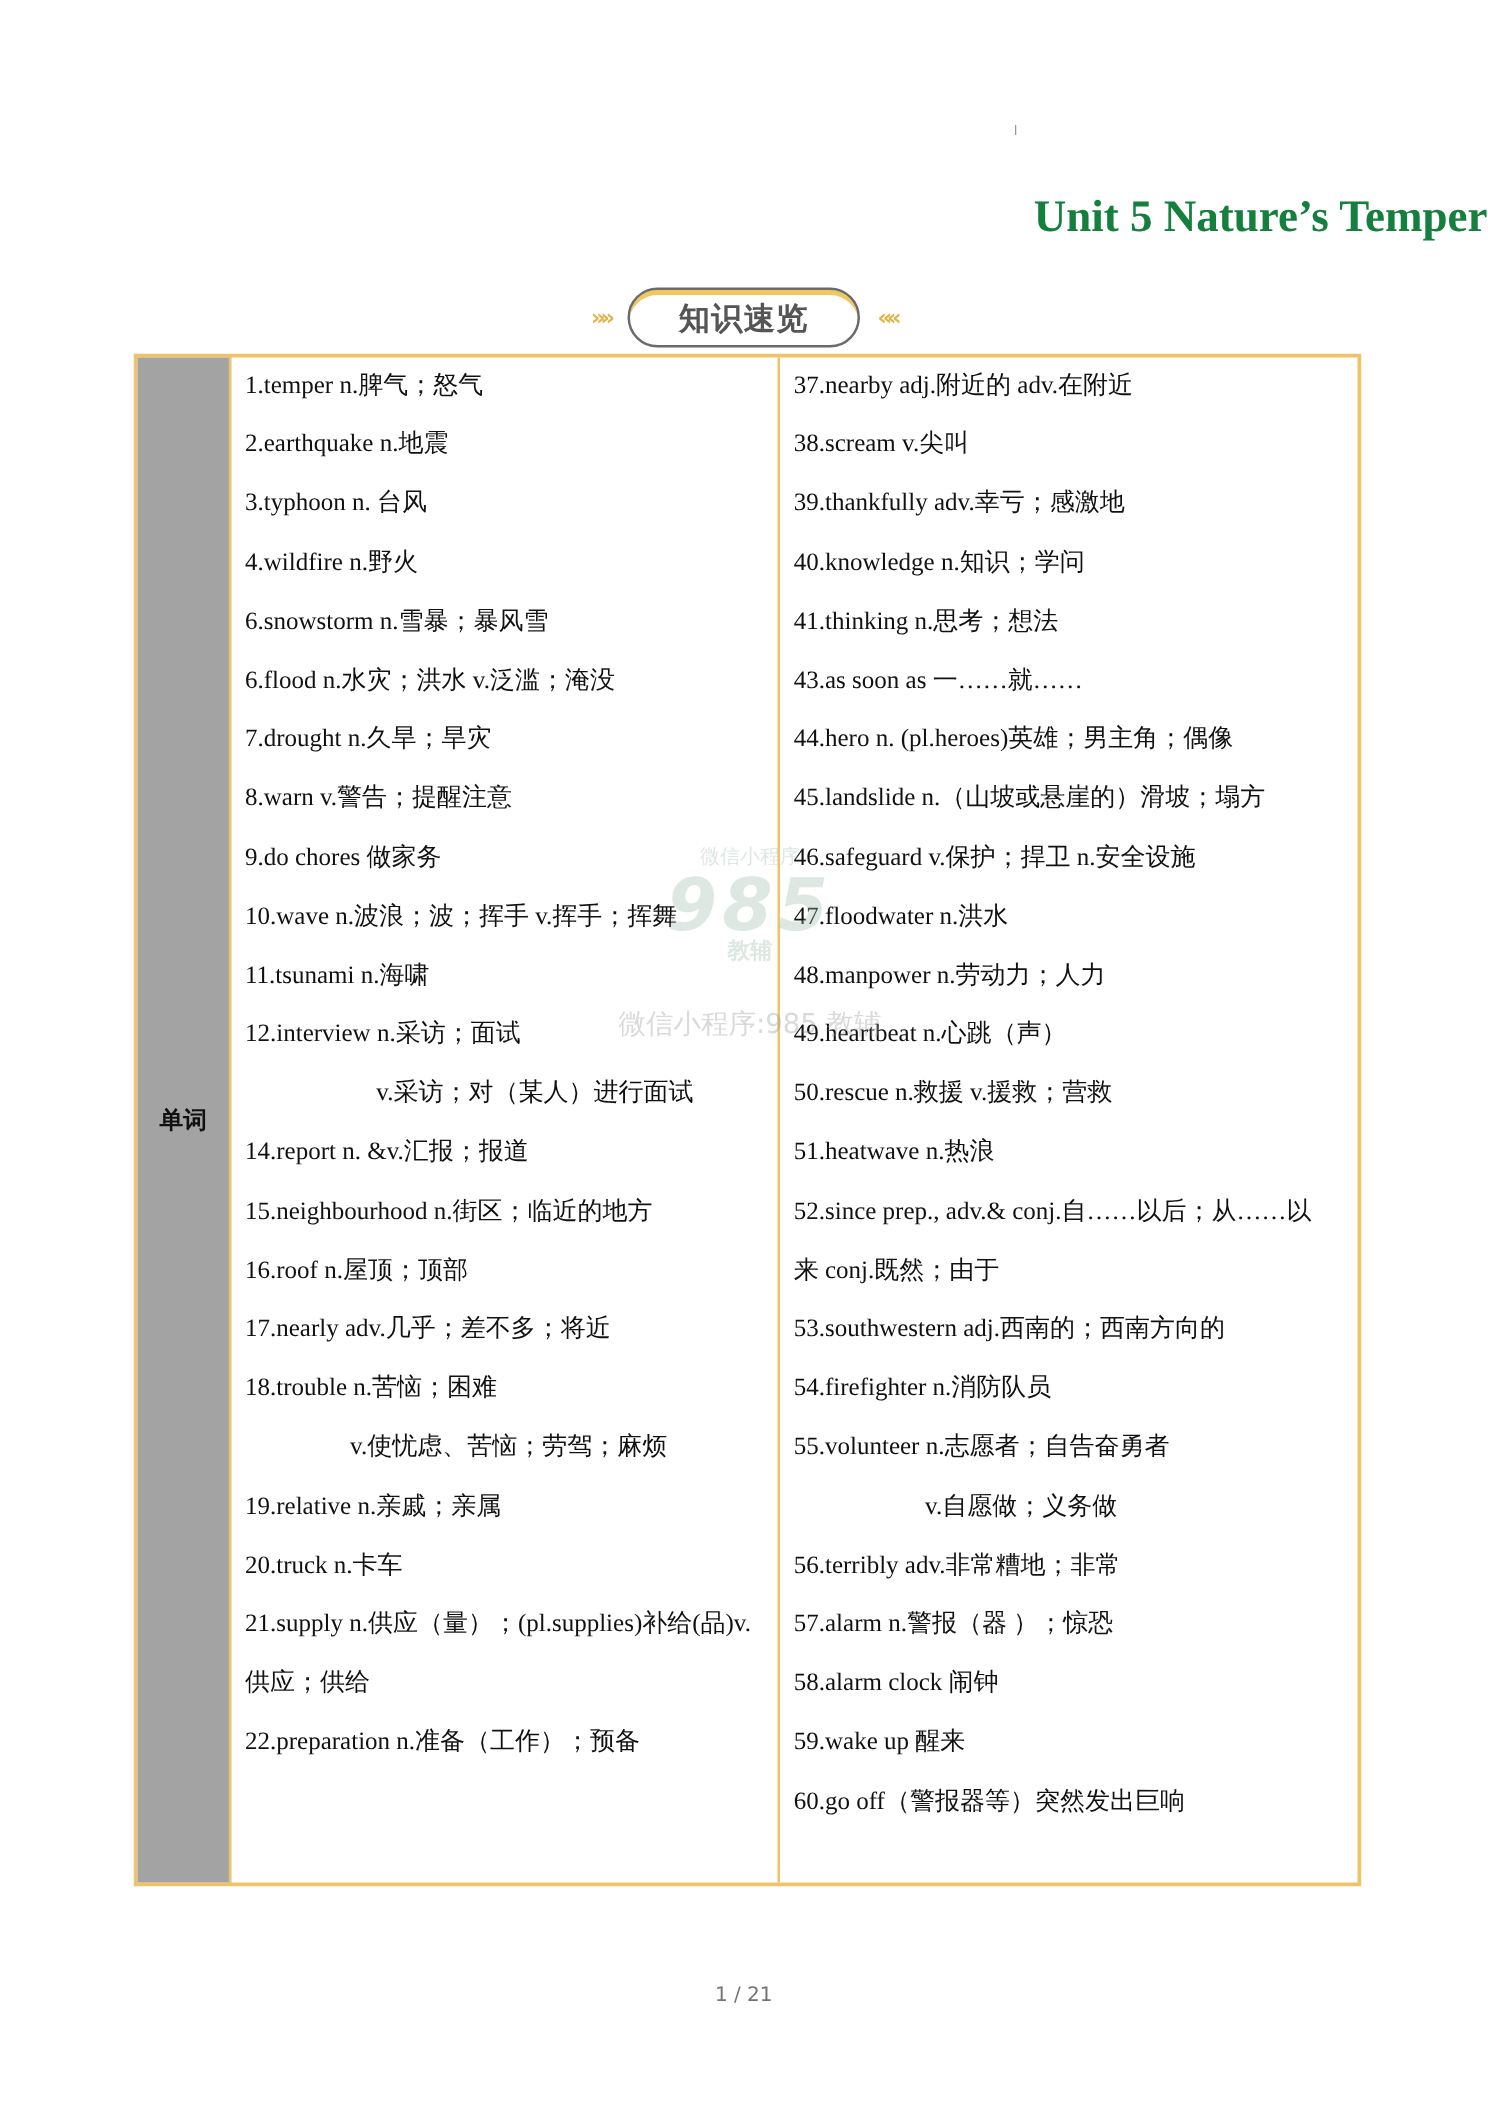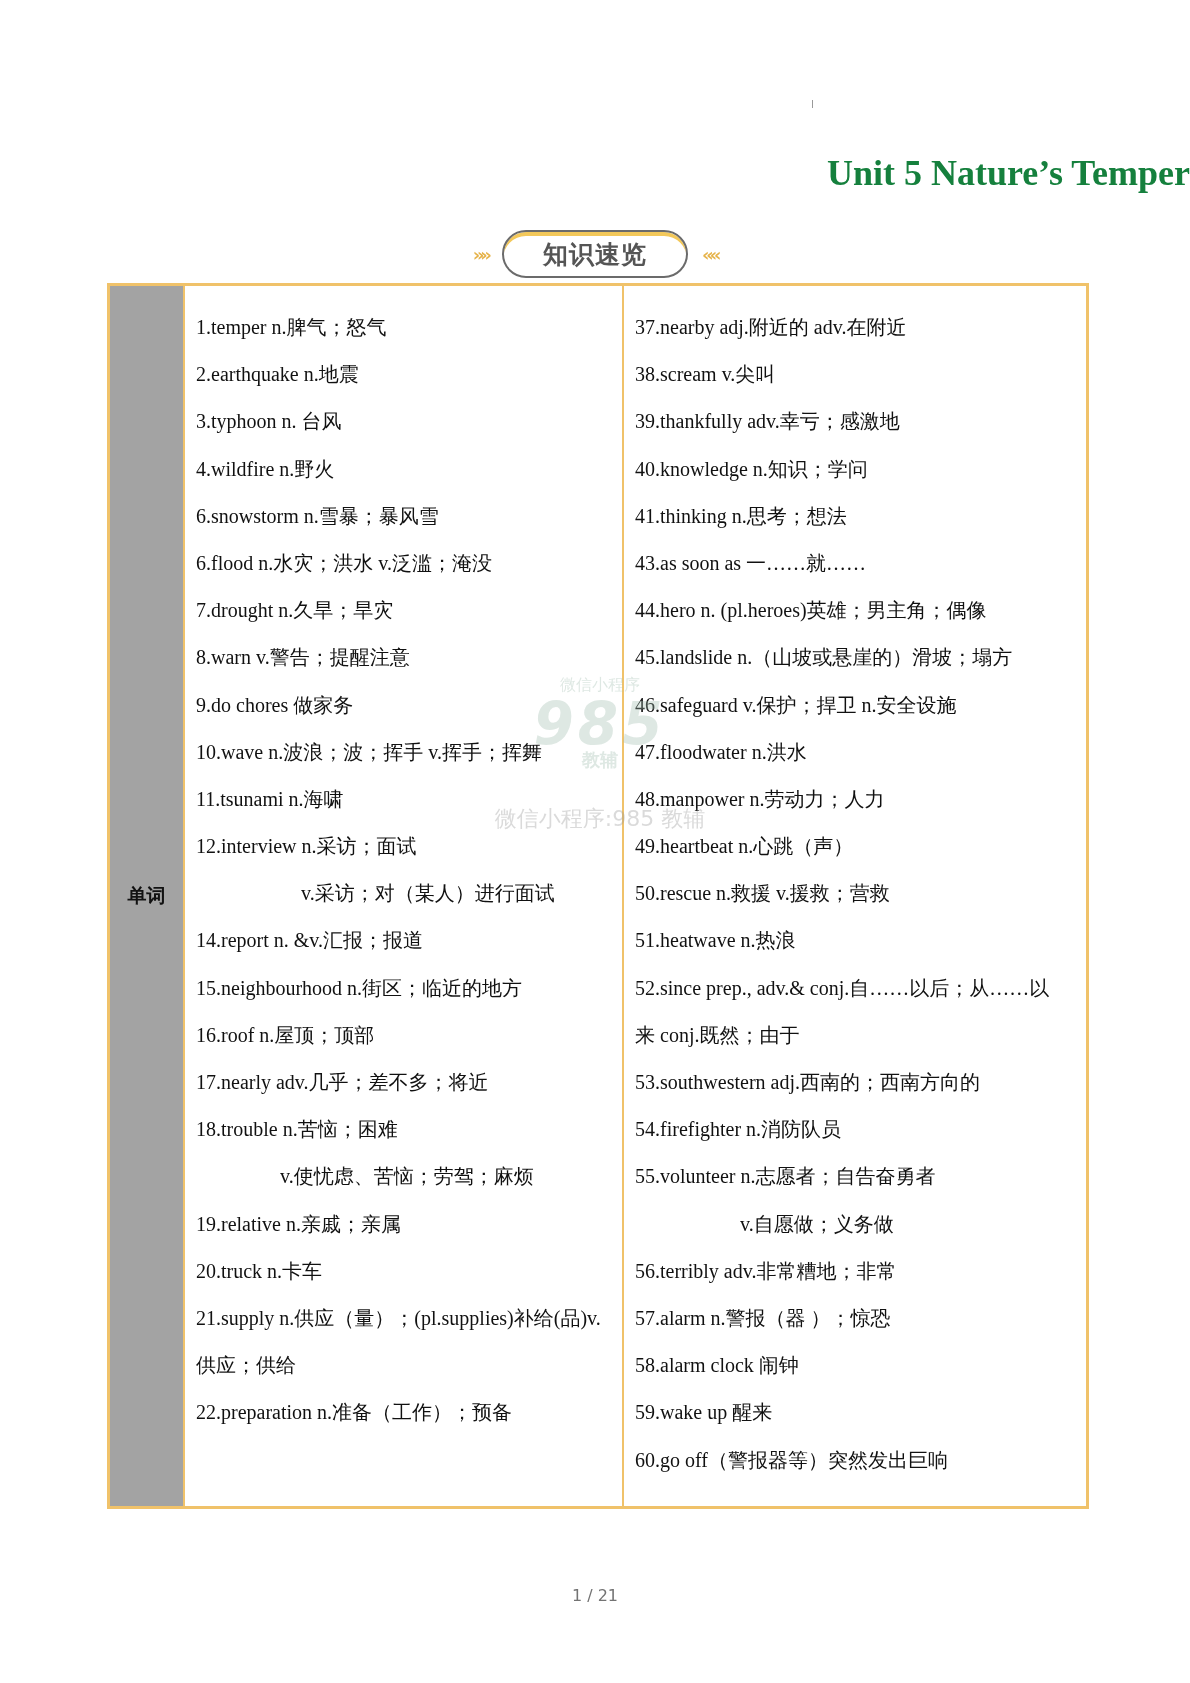--- a/index.html
+++ b/index.html
@@ -26,21 +26,21 @@
     }
     .vocab-table {
       position: absolute; left: 107px; top: 283px; width: 982px; height: 1226px;
       border: 3px solid #f0c26a; box-sizing: border-box; display: flex; background: #fff;
     }
     .label-col {
       width: 73px; background: #a3a3a3; border-right: 2px solid #f0c26a;
       display: flex; align-items: center; justify-content: center;
       font-family: "DejaVu Sans", sans-serif; font-weight: bold; font-size: 19px; color: #111;
     }
-    .col { position: relative; box-sizing: border-box; padding-left: 11px; padding-top: 28px; }
+    .col { position: relative; box-sizing: border-box; padding-left: 11px; padding-top: 9px; }
     .col-left { width: 439px; border-right: 2px solid #f0c26a; }
     .col-right { flex: 1; padding-left: 11px; }
     .line {
       height: 47.2px; line-height: 26px; font-size: 20px; white-space: nowrap;
       font-family: "Liberation Serif", "DejaVu Serif", serif; color: #111;
     }
     .line.indent1 { padding-left: 105px; }
     .line.indent2 { padding-left: 84px; }
     .line.indent3 { padding-left: 105px; }
     .watermark {

